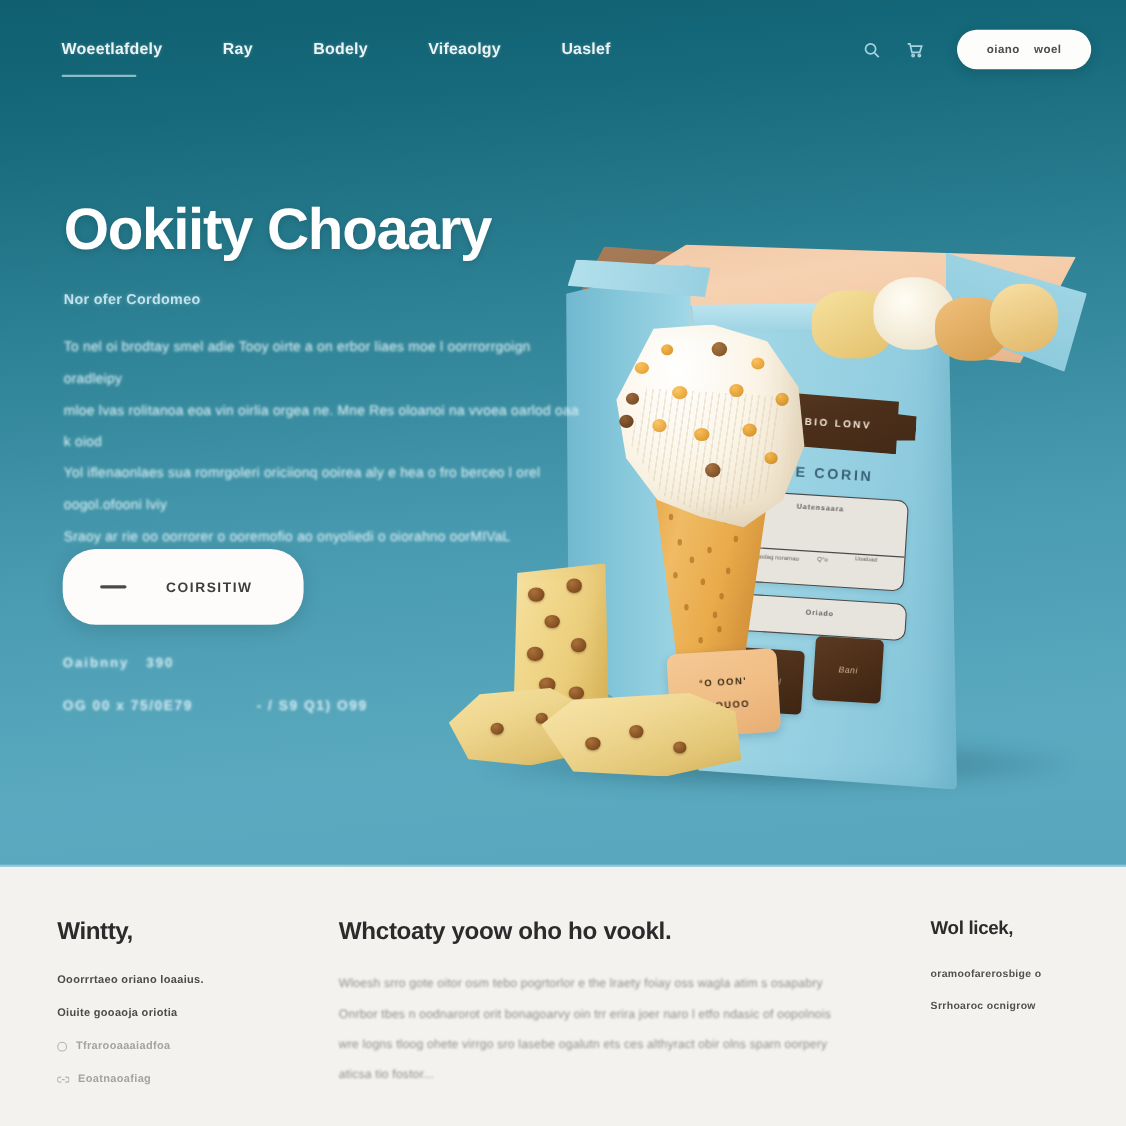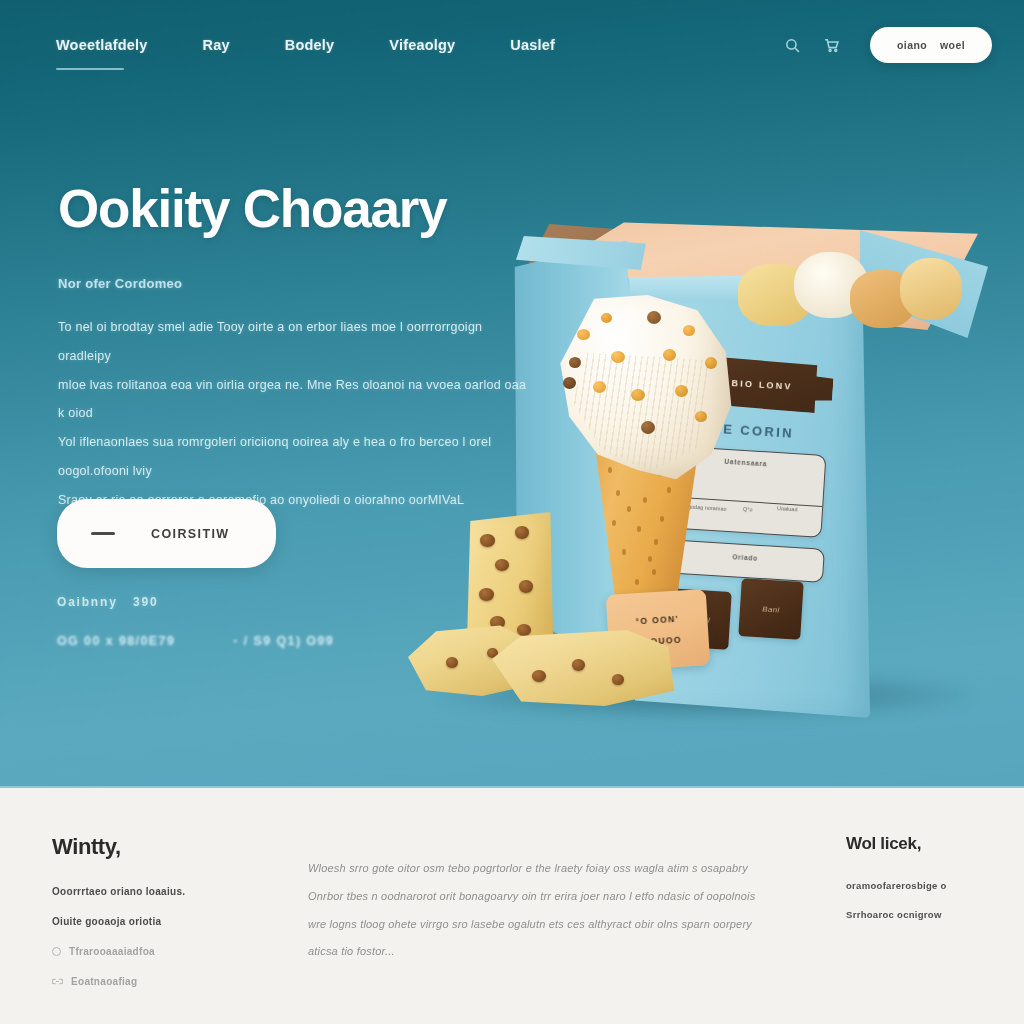--- a/index.html
+++ b/index.html
@@ -60,21 +60,21 @@
 
   
   .hero-copy{ position:absolute; left:58px; top:178px; width:470px; z-index:15; }
   .headline{
     font-size:53px; line-height:1.17; font-weight:800; color:#ffffff;
     letter-spacing:-1.2px;
     text-shadow:0 2px 7px rgba(0,0,0,.13);
   }
   .headline .l2{ display:block; }
   .eyebrow{
-    margin-top:36px;
+    margin-top:24px;
     font-size:13px; font-weight:600; color:#bfe3ee; letter-spacing:.3px;
     filter:blur(.6px); text-shadow:0 0 4px rgba(255,255,255,.3);
   }
   .para{ margin-top:22px; }
   .para p{
     font-size:12.5px; line-height:2.3; color:#d2ecf3; letter-spacing:.25px;
     filter:blur(.75px); text-shadow:0 0 4px rgba(255,255,255,.25);
   }
 
   .cta{
@@ -328,21 +328,20 @@
     width:9px; height:9px; border-radius:50%; border:1.2px solid #b4b4b4; flex:none;
     filter:blur(.3px);
   }
   .f-glyph{ width:11px; height:9px; color:#b4b4b4; flex:none; filter:blur(.3px); }
   .f-glyph svg{ width:100%; height:100%; display:block; }
 
   .f-body{ margin-top:28px; display:flex; flex-direction:column; gap:14px; }
   .f-body p{
     font-size:11px; line-height:1.25; color:#8f8f8f; letter-spacing:.2px;
     filter:blur(.75px);
-    font-style:italic;
   }
   .f-list-c{ margin-top:26px; display:flex; flex-direction:column; gap:18px; }
   .f-item-c{
     font-size:9.5px; font-weight:700; color:#4f4f4f; letter-spacing:.3px;
     filter:blur(.7px); cursor:pointer;
   }
 </style>
 </head>
 <body>
 
@@ -393,21 +392,21 @@
   <button class="cta">
     <span class="dash"></span>
     <span>COIRSITIW</span>
   </button>
 
   <div class="stats">
     <div class="stat-row1">
       <span>Oaibnny</span>&nbsp;&nbsp;&nbsp;<span>390</span>
     </div>
     <div class="stat-row2">
-      <span>OG 00 x 98/0E79</span>
+      <span>OG 00 x 75/0E79</span>
       <span>- / S9 Q1) O99</span>
     </div>
   </div>
 
   <div class="product">
     <div class="box-shadow-ground"></div>
 
     <div class="carton">
       <div class="carton-top-brown"></div>
       <div class="carton-top-peach"></div>
@@ -544,20 +543,21 @@
               <path d="M8 5H5a5 5 0 0 0 0 10h3"></path>
               <path d="M16 5h3a5 5 0 0 1 0 10h-3"></path>
           </svg>
         </span>
         <span>Eoatnaoafiag</span>
       </div>
     </div>
   </div>
 
   <div class="col-b">
+    <div class="f-title-b">Whctoaty yoow oho ho vookl.</div>
     <div class="f-body">
       <p>Wloesh srro gote oitor osm tebo pogrtorlor e the lraety foiay oss wagla atim s osapabry</p>
       <p>Onrbor tbes n oodnarorot orit bonagoarvy oin trr erira joer naro l etfo ndasic of oopolnois</p>
       <p>wre logns tloog ohete virrgo sro lasebe ogalutn ets ces althyract obir olns sparn oorpery</p>
       <p>aticsa tio fostor...</p>
     </div>
   </div>
 
   <div class="col-c">
     <div class="f-title-c">Wol licek,</div>

